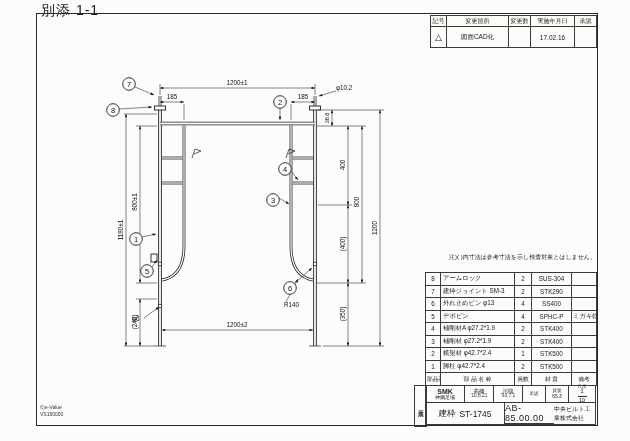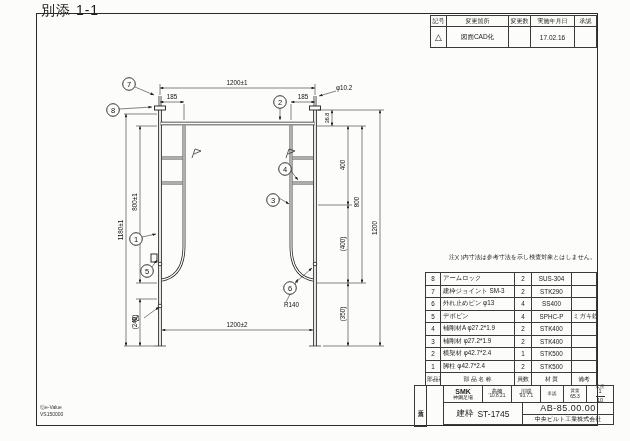--- a/index.html
+++ b/index.html
@@ -20,35 +20,35 @@
         text-align:right;}
   .parts{position:absolute;left:425px;top:272px;width:171px;font-size:6.3px;}
   .parts td{height:11.5px;}
   .parts .nm{text-align:left;padding-left:2px;}
   .parts .hd td{font-size:5.8px;height:12px;}
   
   .vlabel{position:absolute;left:414px;top:385px;width:11px;height:40px;
         border:1px solid #3a3a3a;writing-mode:vertical-rl;text-orientation:upright;
         font-size:6px;display:flex;align-items:center;justify-content:center;}
   .tblock{position:absolute;left:425px;top:385px;width:171px;height:40px;
-        border:1px solid #3a3a3a;display:flex;flex-direction:column;box-sizing:border-box;margin-left:18px;}
+        border:1px solid #3a3a3a;display:flex;flex-direction:column;box-sizing:border-box;}
   .tb-r1{display:flex;height:16px;border-bottom:1px solid #3a3a3a;}
   .tb-r1>div{border-right:1px solid #3a3a3a;display:flex;flex-direction:column;
         align-items:center;justify-content:center;line-height:1;}
   .tb-r1>div:last-child{border-right:none;}
   .tb-smk{width:38px;} .smk{font-size:7px;font-weight:bold;} .sline{font-size:5px;}
   .tb-per{width:28px;font-size:5.5px;} .tb-per .d{font-size:4.8px;color:#333;}
   .tb-appr{width:22px;} .tb-mass{width:22px;font-size:5px;} .tb-scale{flex:1;}
   .lbl{font-size:4.5px;color:#333;}
   .frac{display:flex;flex-direction:column;align-items:center;font-size:5.5px;line-height:1;}
   .frac .bar{width:9px;border-top:1px solid #333;margin:1px 0;}
   .tb-r2{display:flex;flex:1;}
   .tb-item{width:78px;border-right:1px solid #3a3a3a;display:flex;align-items:center;
         justify-content:center;font-size:8.5px;gap:4px;}
-  .tb-right{flex:1;display:flex;flex-direction:column;}
+  .tb-right{flex:1;display:flex;}
   .tb-dno{flex:1.2;border-bottom:1px solid #3a3a3a;display:flex;align-items:center;
         justify-content:center;font-size:9px;letter-spacing:0.5px;}
   .tb-co{flex:1;display:flex;align-items:center;justify-content:center;font-size:6px;}
   .cpy{position:absolute;left:40px;top:404px;font-size:5px;line-height:1.3;color:#333;}
   
   svg.drawing{position:absolute;left:40px;top:50px;}
   .o4{stroke:#1d1d1d;stroke-width:3.6;fill:none;}
   .i4{stroke:#fcfcfa;stroke-width:1.8;fill:none;}
   .o3{stroke:#1d1d1d;stroke-width:2.8;fill:none;}
   .i3{stroke:#fcfcfa;stroke-width:1.3;fill:none;}

